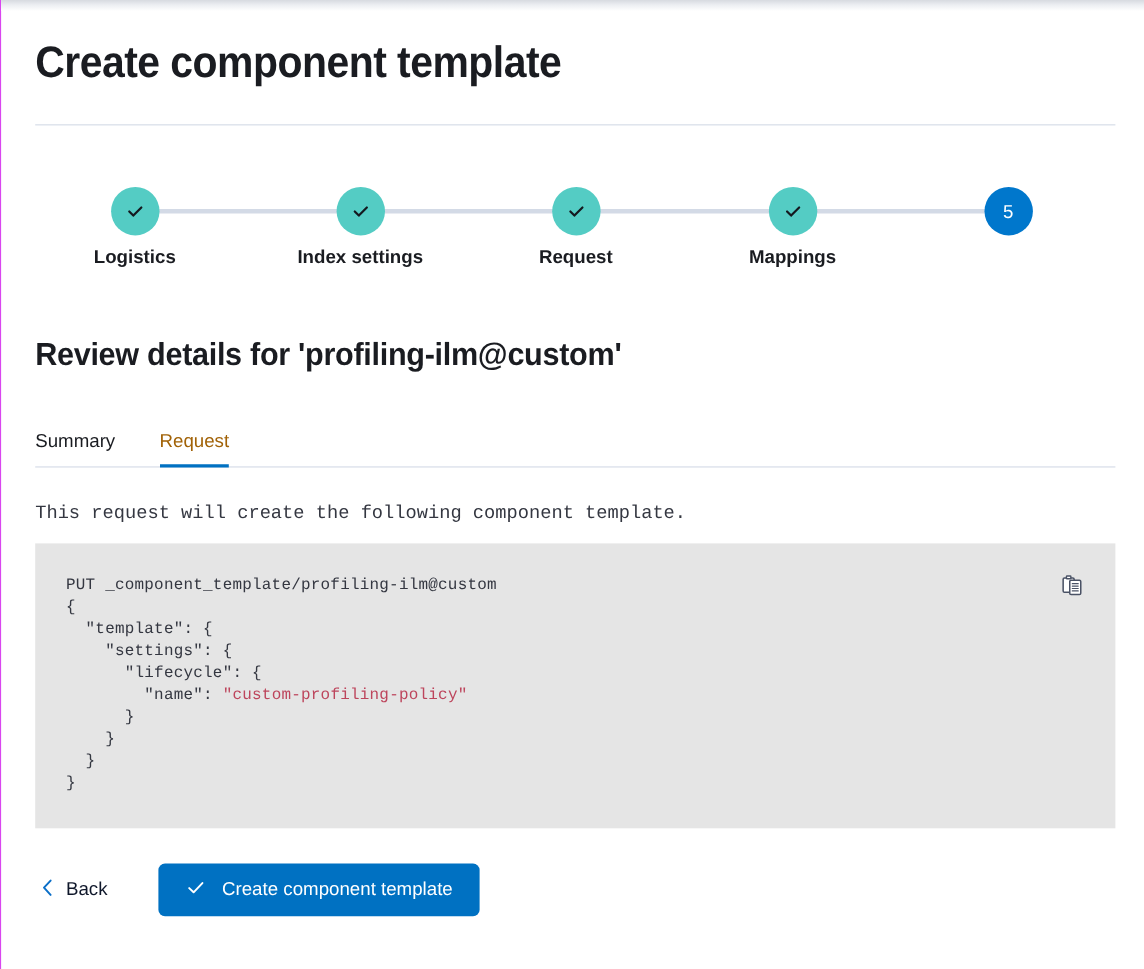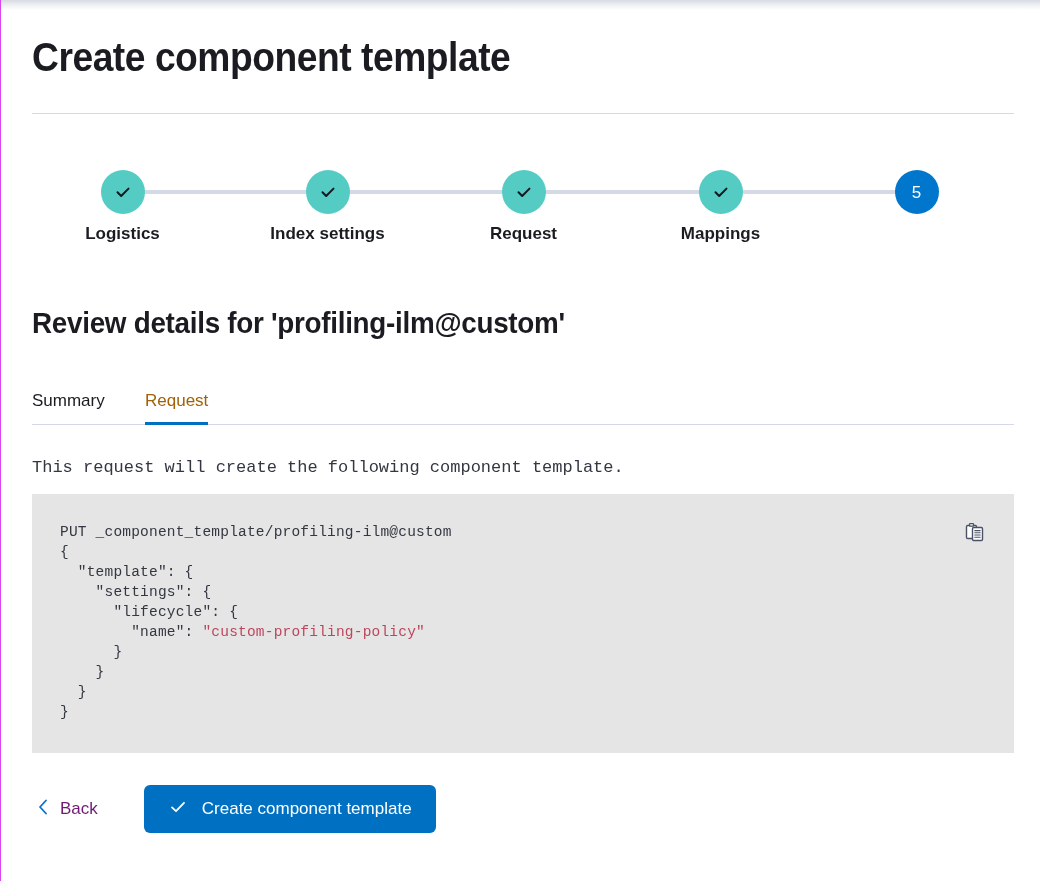--- a/index.html
+++ b/index.html
@@ -219,21 +219,21 @@
     left: 31px;
     top: 785px;
     height: 48px;
     display: flex;
     align-items: center;
   }
   .back-link {
     display: flex;
     align-items: center;
     gap: 10px;
-    color: #701a75;
+    color: #0f172a;
     font-size: 17px;
     font-weight: 400;
     cursor: pointer;
     padding: 6px 4px;
     text-decoration: none;
     white-space: nowrap;
   }
   .primary-btn {
     margin-left: 42px;
     background: #0071c2;

